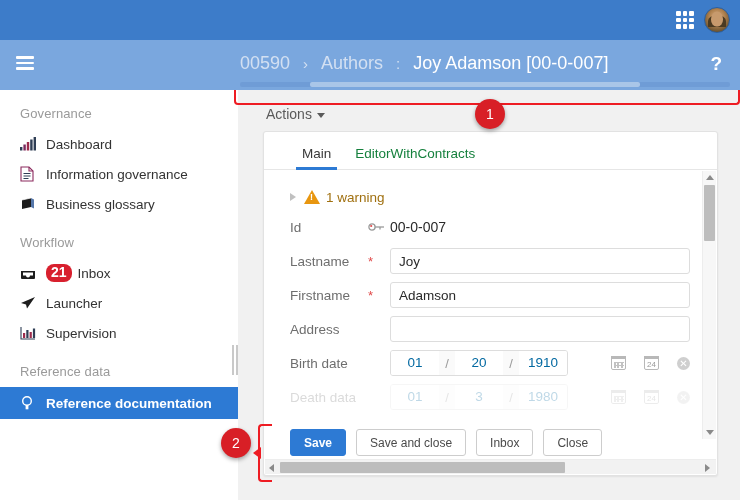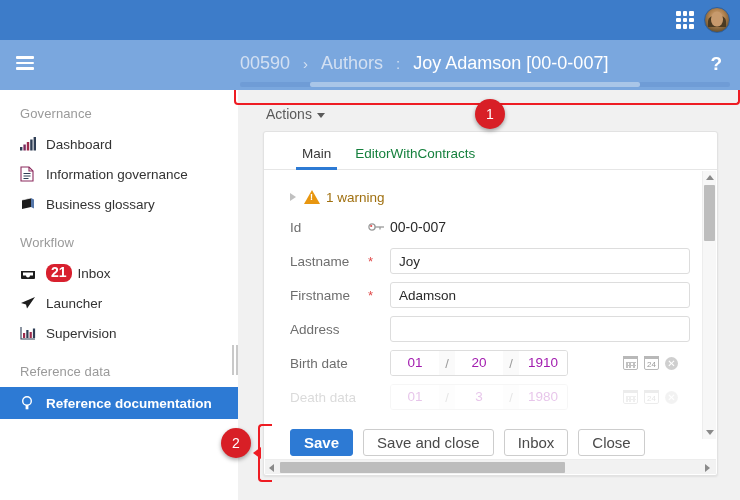--- a/index.html
+++ b/index.html
@@ -163,25 +163,25 @@
   .finput {
     width: 300px; height: 26px; border: 1px solid #dddddd; border-radius: 3px;
     background: #fff; font-size: 13.5px; color: #2a2a2a; padding: 0 8px;
     font-family: "Liberation Sans", sans-serif; outline: none;
   }
   .dategroup {
     display: flex; align-items: center; height: 26px;
     border: 1px solid #dddddd; border-radius: 3px; background: #fafafa; overflow: hidden;
   }
   .dseg {
-    width: 48px; text-align: center; font-size: 13.5px; color: #a21caf; background: #fff;
+    width: 48px; text-align: center; font-size: 13.5px; color: #0369a1; background: #fff;
     line-height: 24px; height: 24px;
   }
   .dsl { width: 16px; text-align: center; font-size: 13px; color: #9a9a9a; }
-  .dtools { display: flex; align-items: center; gap: 6px; margin-left: 22px; padding-left: 33px; }
+  .dtools { display: flex; align-items: center; gap: 18px; margin-left: 10px; padding-left: 33px; }
   .cal-ico {
     width: 15px; height: 14px; border: 1.4px solid #b8b8b8; border-radius: 2px;
     position: relative; font-size: 8px; color: #9a9a9a; text-align: center;
     line-height: 15px;
   }
   .cal-ico::before {
     content: ""; position: absolute; left: -1.4px; right: -1.4px; top: -1.4px; height: 3.5px;
     background: #b8b8b8;
   }
   .cal-dots {
@@ -194,21 +194,21 @@
     color: #fff; font-size: 10px; line-height: 13px; text-align: center; cursor: pointer;
   }
   .frow.faded { opacity: .25; }
 
   
   .btnbar {
     position: absolute; left: 0; bottom: 20px; width: 440px;
     display: flex; align-items: center; gap: 10px; padding-left: 26px;
   }
   .btn {
-    height: 27px; border-radius: 3px; font-size: 15px; padding: 0 13px;
+    height: 27px; border-radius: 3px; font-size: 12px; padding: 0 13px;
     border: 1px solid #cdcdcd; background: #ffffff; color: #4a4a4a; cursor: pointer;
     font-family: "Liberation Sans", sans-serif;
   }
   .btn.primary { background: #2d7ad4; border-color: #2d7ad4; color: #fff; font-weight: bold; }
 
   
   .vsb {
     position: absolute; right: 1px; top: 39px; width: 14px; height: 268px;
     background: #f7f7f7; border-left: 1px solid #ededed;
   }

